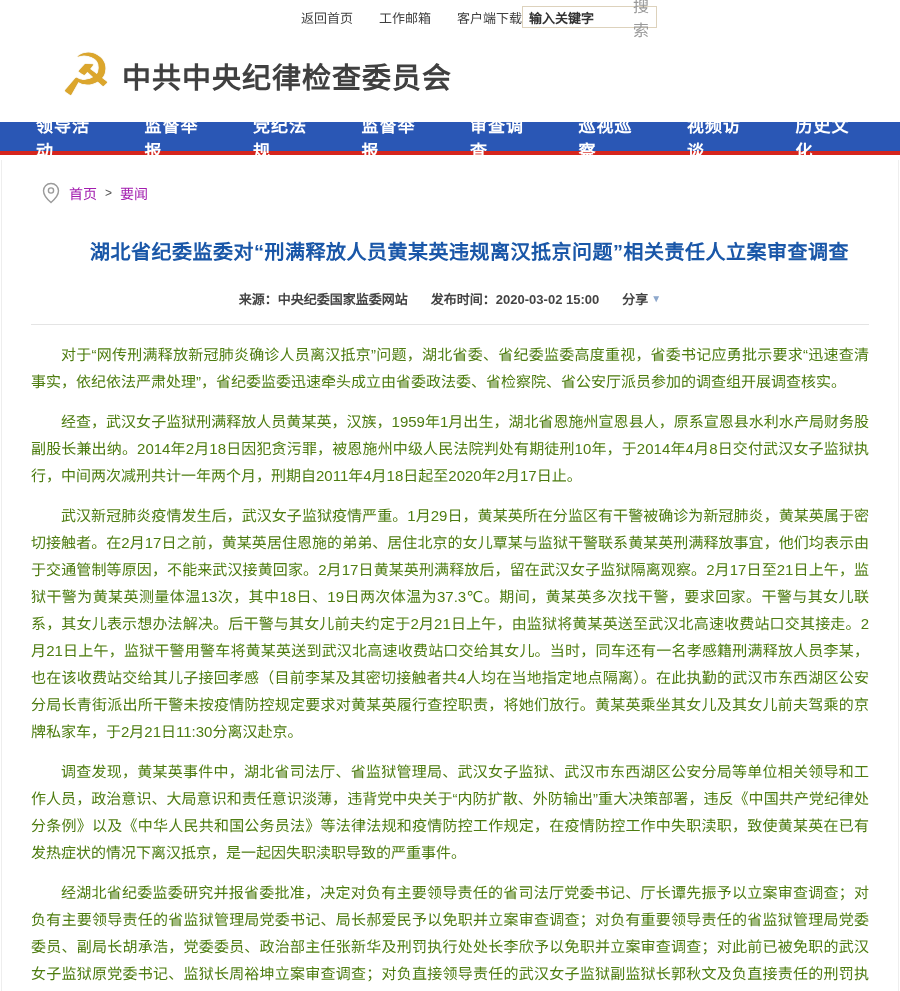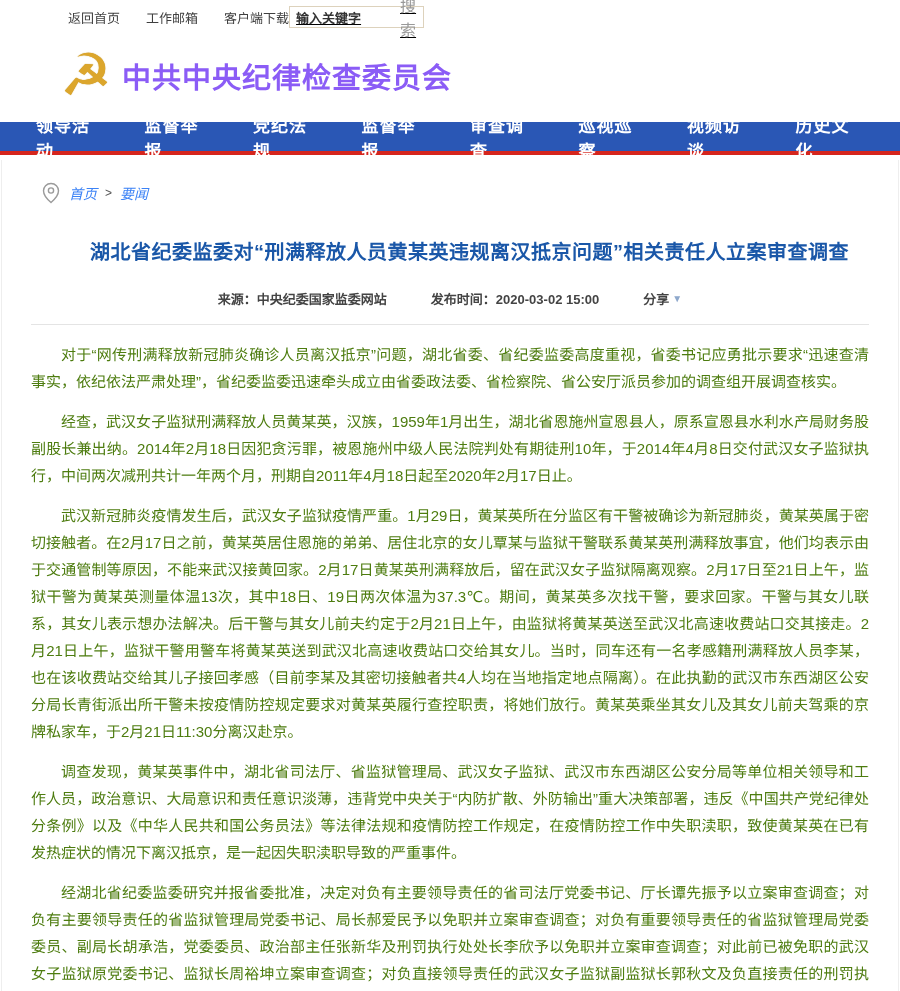--- a/index.html
+++ b/index.html
@@ -1,48 +1,48 @@
 <!DOCTYPE html>
 <html lang="zh-CN"><head>
 <meta charset="utf-8">
 <style>
   * { margin:0; padding:0; box-sizing:border-box; }
   body { background:#fff; font-family:"Liberation Sans","DejaVu Sans",sans-serif; }
   .page { width:900px; margin:0 auto; background:#fff; }
 
   
-  .topbar { height:34px; display:flex; align-items:center; justify-content:flex-start; padding:0 68px 0 68px; }
+  .topbar { height:34px; display:flex; align-items:center; justify-content:center; padding:0 68px 0 68px; }
   .topbar-links { display:flex; gap:26px; }
   .topbar-link { font-size:13px; color:#3f3f3f; text-decoration:none; cursor:pointer; }
-  .searchbox { display:flex; align-items:center; width:135px; height:22px; border:1px solid #ddd2bc; background:#fff; margin-right:-58px;text-decoration:underline; }
+  .searchbox { display:flex; align-items:center; width:135px; height:22px; border:1px solid #ddd2bc; background:#fff; margin-right:-58px; }
   .search-input { flex:1; border:none; outline:none; font-size:13px; font-weight:700; color:#333; padding:0 6px; width:110px; font-family:inherit; background:transparent; }
   .search-btn { border:none; background:transparent; color:#999; font-size:16px; cursor:pointer; padding:0 8px 0 0; font-family:inherit; }
 
   
   .masthead { height:88px; display:flex; align-items:center; justify-content:space-between; padding:0 48px 6px 60px; }
   .logo-group { display:flex; align-items:center; gap:10px; }
   .party-emblem { font-size:58px; line-height:58px; color:#dca62c; text-shadow:0 0 1px #b8860b; }
-  .org-name { font-size:29px; font-weight:700; color:#8b5cf6; letter-spacing:1px; font-family:Liberation Mono, monospace; }
+  .org-name { font-size:29px; font-weight:700; color:#404040; letter-spacing:1px; font-family:Liberation Mono, monospace; }
   .natl-emblem { width:54px; height:56px; }
 
   
   .nav { background:#2a57b5; height:29px; display:flex; align-items:center; justify-content:space-between; padding:0 36px;gap:40px; }
   .nav-item { color:#fff; font-size:17px; font-weight:700; letter-spacing:1px; text-decoration:none; cursor:pointer; }
   .red-line { height:4px; background:#d5251d; }
 
   
   .content { margin:5px 1px 0 1px; border:1px solid #eeeeee; border-top:none; padding:18px 29px 28px 29px; min-height:800px; }
 
   .breadcrumb { display:flex; align-items:center; gap:8px; padding:4px 0 18px 10px; font-size:14px; color:#333; }
-  .crumb { color:#3b82f6; text-decoration:none; cursor:pointer;font-style:italic; }
+  .crumb { color:#a21caf; text-decoration:none; cursor:pointer; }
   .crumb-sep { color:#555; font-size:12px; }
 
   .article-title { text-align:right; font-size:20px; font-weight:700; color:#1a57a8; letter-spacing:0.5px; padding:14px 20px 0 20px; }
 
-  .meta { display:flex; justify-content:center; align-items:flex-start; gap:44px; padding:24px 0 16px 0; font-size:13px; color:#444; }
+  .meta { display:flex; justify-content:center; align-items:flex-start; gap:23px; padding:24px 0 16px 0; font-size:13px; color:#444; }
   .meta-strong { font-weight:700; }
   .share { display:flex; align-items:center; gap:3px; cursor:pointer; color:#444; font-weight:700; }
   .caret { font-size:10px; color:#8ea8cc; }
 
   .divider { border-top:1px solid #e4e4e4; margin:0 0 12px 0; }
 
   .article-body { padding:4px 0 0 0; }
   .para { font-size:15px; line-height:27px; color:#4d7c0f; text-align:justify; text-indent:2em; margin-bottom:13px; }
 </style>
 </head>

